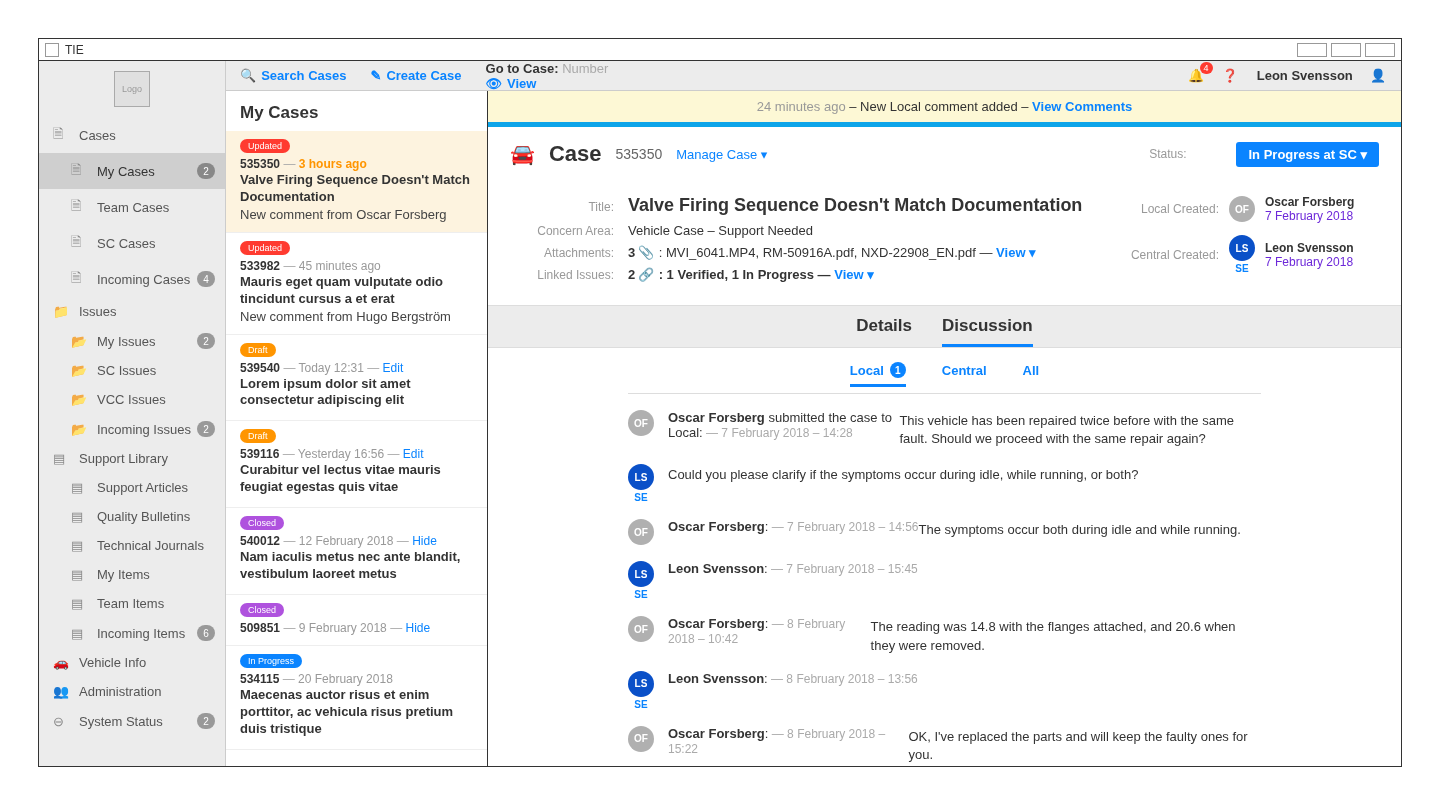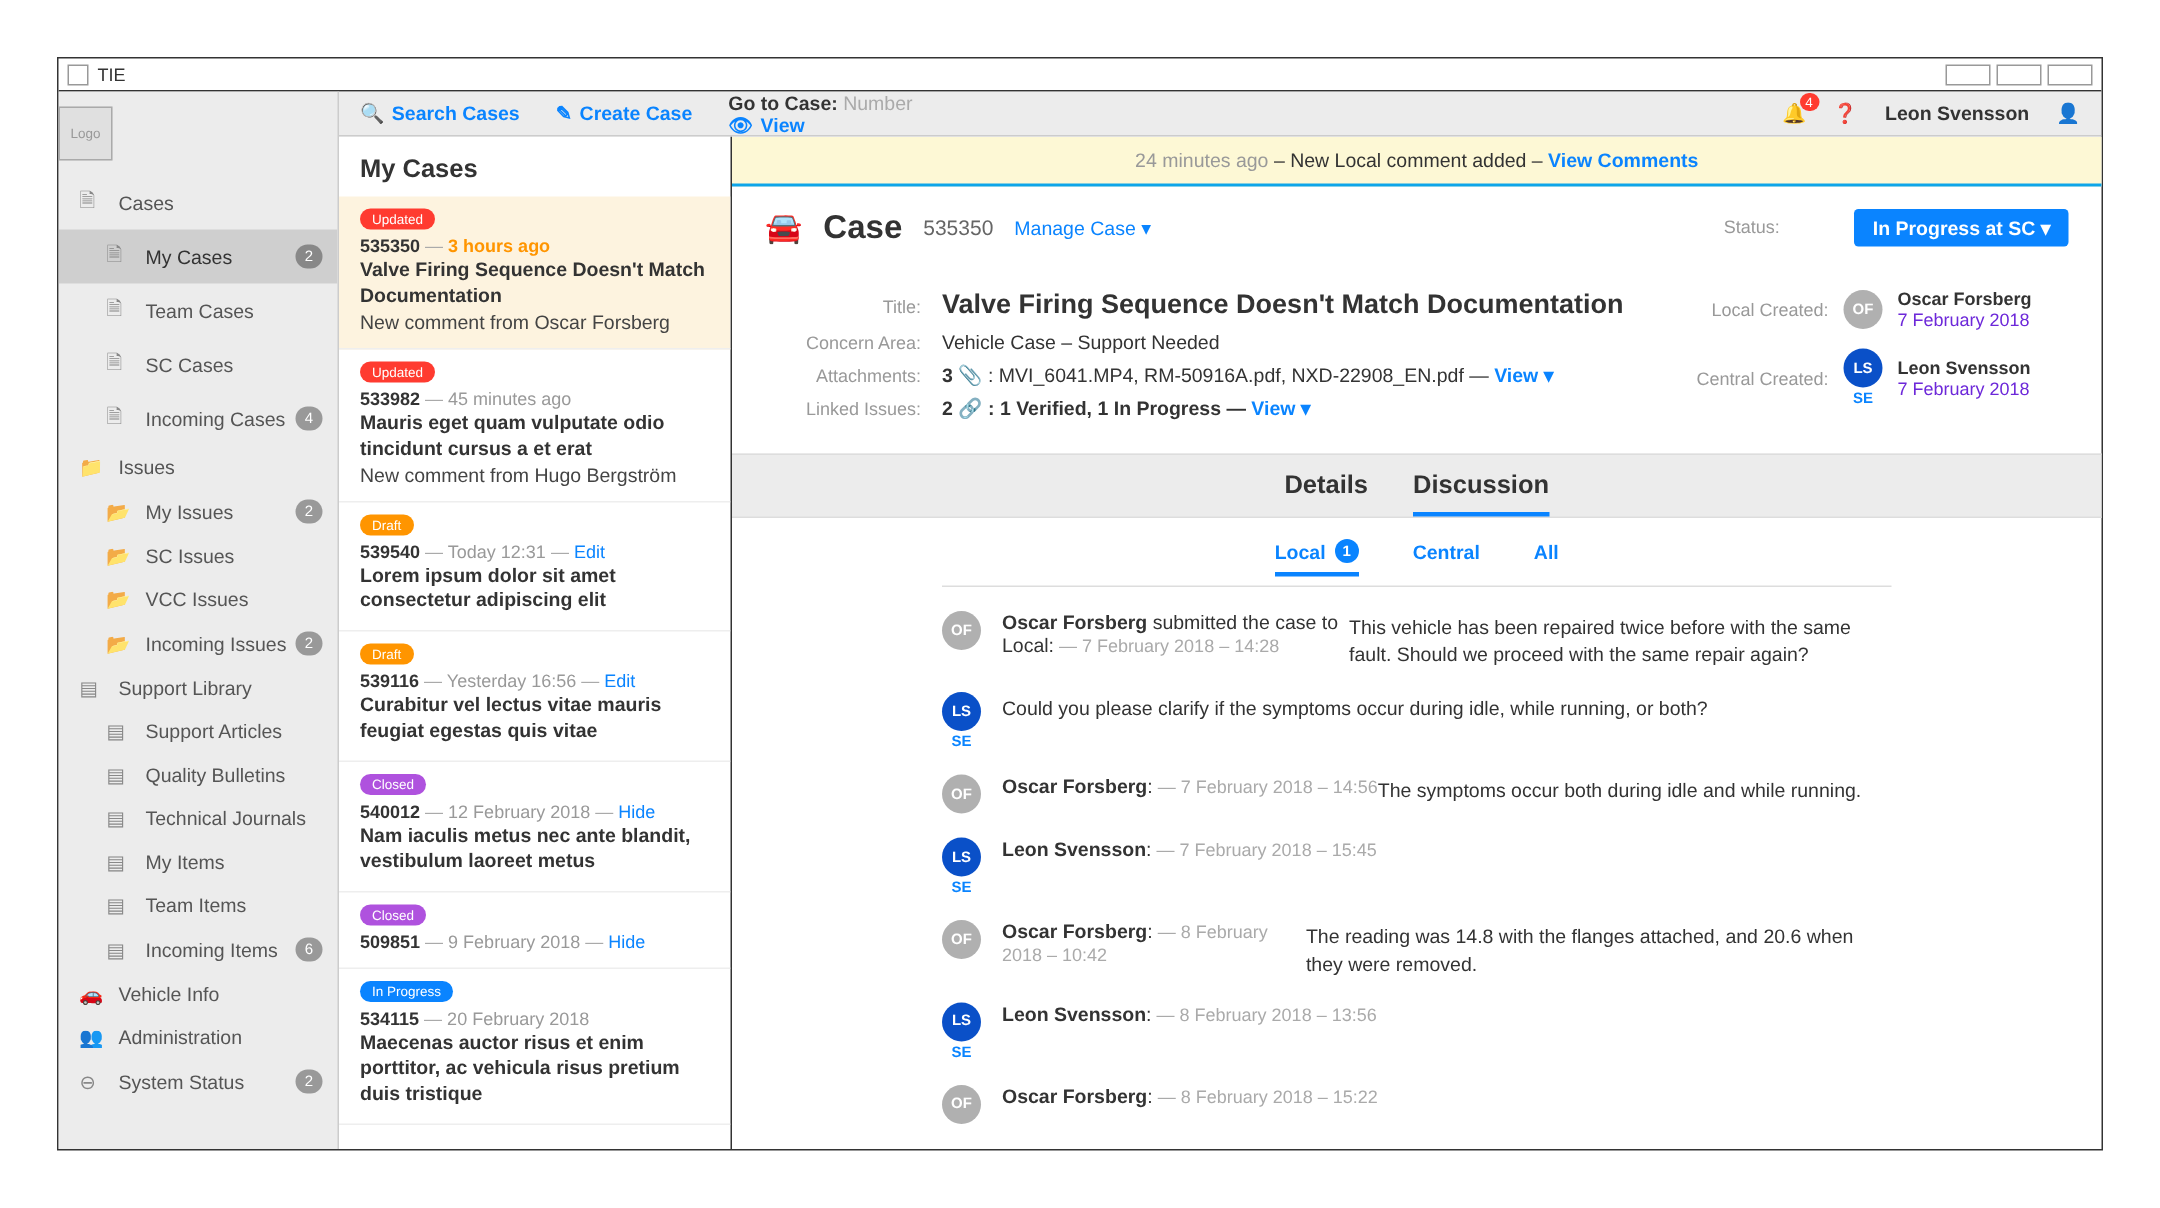--- a/index.html
+++ b/index.html
@@ -4,21 +4,21 @@
 <style>
 * { box-sizing: border-box; margin: 0; padding: 0; }
 body { font-family: -apple-system, BlinkMacSystemFont, "Segoe UI", Arial, sans-serif; font-size: 13px; color: #333; background: #fff; }
 .window { border: 1px solid #333; margin: 38px; width: 1364px; height: 729px; display: flex; flex-direction: column; overflow: hidden; }
 .titlebar { height: 22px; border-bottom: 1px solid #333; display: flex; align-items: center; padding: 0 6px; font-size: 12px; }
 .titlebar-box { width: 14px; height: 14px; border: 1px solid #999; margin-right: 6px; }
 .titlebar-right { margin-left: auto; display: flex; gap: 4px; }
 .titlebar-right .wbox { width: 30px; height: 14px; border: 1px solid #999; }
 .body { display: flex; flex: 1; overflow: hidden; }
 .sidebar { width: 187px; background: #ececec; border-right: 1px solid #ccc; overflow-y: auto; }
-.logo-area { display: flex; padding: 10px 0; }
+.logo-area { display: flex; justify-content: center; padding: 10px 0; }
 .logo-box { width: 36px; height: 36px; border: 1px solid #aaa; display: flex; align-items: center; justify-content: center; font-size: 9px; color: #999; background: #e0e0e0; }
 .nav-item { display: flex; align-items: center; padding: 7px 10px 7px 14px; color: #555; cursor: pointer; font-size: 13px; }
 .nav-item.sub { padding-left: 32px; }
 .nav-item.active { background: #cfcfcf; color: #333; font-weight: 500; }
 .nav-item .icon { width: 16px; margin-right: 10px; color: #888; display: inline-flex; }
 .nav-item .badge { margin-left: auto; background: #999; color: #fff; border-radius: 10px; min-width: 18px; height: 16px; font-size: 10px; display: flex; align-items: center; justify-content: center; padding: 0 5px; }
 .nav-item.active .badge { background: #888; }
 .main { flex: 1; display: flex; flex-direction: column; overflow: hidden; }
 .toolbar { height: 30px; background: #ececec; border-bottom: 1px solid #ccc; display: flex; align-items: center; padding: 0 14px; gap: 24px; font-size: 13px; }
 .toolbar .link { color: #0a84ff; font-weight: 600; cursor: pointer; display: flex; align-items: center; gap: 5px; }
@@ -40,21 +40,21 @@
 .tag.inprogress { background: #0a84ff; }
 .case-meta { font-size: 12px; }
 .case-meta .id { font-weight: 700; color: #333; }
 .case-meta .dash { color: #aaa; }
 .case-meta .time-orange { color: #ff9500; font-weight: 600; }
 .case-meta .time-gray { color: #999; }
 .case-meta .edit-link, .case-meta .hide-link { color: #0a84ff; cursor: pointer; }
 .case-title { font-weight: 700; margin: 1px 0; font-size: 13px; line-height: 1.3; }
 .case-sub { font-size: 13px; color: #444; }
 .detail-pane { flex: 1; display: flex; flex-direction: column; overflow-y: auto; }
-.banner { background: #fdf8d5; padding: 8px 0; text-align: center; font-size: 13px; border-bottom: 2px solid #0ea5e9; }
+.banner { background: #fdf8d5; padding: 8px 0; text-align: center; font-size: 13px; border-bottom: 5px solid #0ea5e9; }
 .banner .time { color: #999; }
 .banner .link { color: #0a84ff; font-weight: 600; cursor: pointer; }
 .case-head { padding: 14px 22px 16px; }
 .case-head-row { display: flex; align-items: center; gap: 14px; }
 .case-head-row .car-icon { font-size: 20px; }
 .case-head-row .case-word { font-size: 22px; font-weight: 700; }
 .case-head-row .case-num { font-size: 14px; color: #666; }
 .case-head-row .manage { color: #0a84ff; cursor: pointer; font-size: 13px; }
 .case-head-row .status-label { margin-left: auto; color: #999; font-size: 12px; }
 .status-btn { background: #0a84ff; color: #fff; padding: 5px 12px; border-radius: 3px; font-size: 13px; font-weight: 600; cursor: pointer; margin-left: 36px; }
@@ -395,20 +395,21 @@
     <div class="body">
       <div class="head"><span class="author">Leon Svensson</span><span class="action">:</span><span class="meta">  —  8 February 2018 – 13:56</span></div>
     </div>
               </div>
               <div class="comment">
     <div class="av-col">
                   <div class="avatar of">OF</div>
                 </div>
     <div class="body">
       <div class="head"><span class="author">Oscar Forsberg</span><span class="action">:</span><span class="meta">  —  8 February 2018 – 15:22</span></div>
+      <div class="text">OK, I've replaced the parts and will keep the faulty ones for you.</div>
     </div>
               </div>
             </div>
         </div>
       </div>
     </div>
   </div>
 </div>
 
 </body></html>

